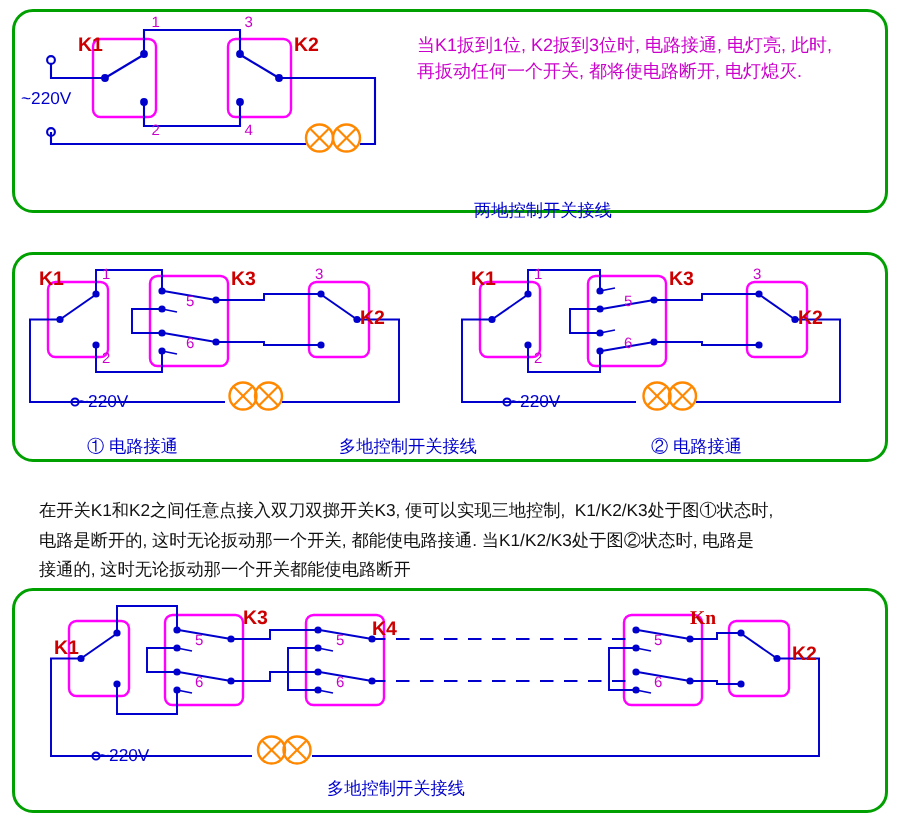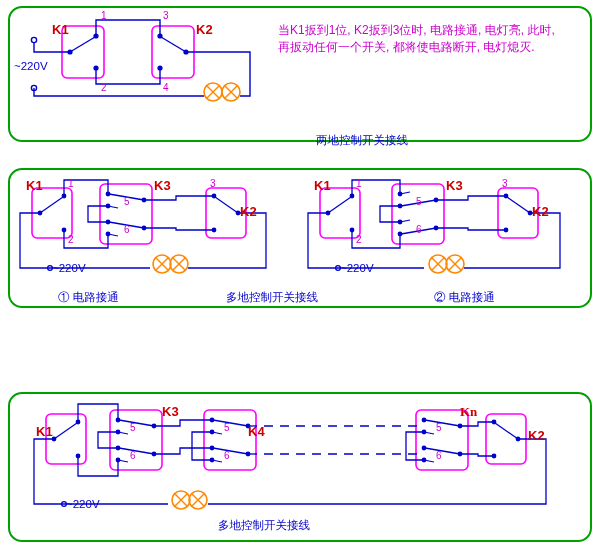--- a/index.html
+++ b/index.html
@@ -179,20 +179,23 @@
   <div class="num" style="left:356px;top:234px;">2</div>
   <div class="num" style="left:502px;top:178px;">3</div>
   <div class="num" style="left:416px;top:196px;">5</div>
   <div class="num" style="left:416px;top:224px;">6</div>
   <div class="cap" style="left:340px;top:262px;">~220V</div>
 
   <div class="cap" style="left:58px;top:290px;">① 电路接通</div>
   <div class="cap" style="left:226px;top:290px;">多地控制开关接线</div>
   <div class="cap" style="left:394px;top:290px;margin-left:40px;">② 电路接通</div>
 
+  <div class="blktxt" style="left:26px;top:332px;">在开关K1和K2之间任意点接入双刀双掷开关K3, 便可以实现三地控制,  K1/K2/K3处于图①状态时,
+电路是断开的, 这时无论扳动那一个开关, 都能使电路接通. 当K1/K2/K3处于图②状态时, 电路是
+接通的, 这时无论扳动那一个开关都能使电路断开</div>
 
   <div class="panel" id="panel3"></div>
 
   <svg width="600" height="550">
 
     <rect x="46" y="414" width="40" height="50" rx="5" fill="none" stroke="#ff00ff" stroke-width="1.6"></rect>
     <circle cx="78" cy="422" r="2.4" fill="#0000cc"></circle>
     <circle cx="78" cy="456" r="2.4" fill="#0000cc"></circle>
     <circle cx="54" cy="439" r="2.4" fill="#0000cc"></circle>
     <line x1="54" y1="439" x2="77" y2="423" stroke="#0000cc" stroke-width="1.3"></line>
@@ -259,21 +262,21 @@
     <circle cx="181" cy="500" r="9" fill="none" stroke="#ff8800" stroke-width="1.6"></circle>
     <line x1="175" y1="494" x2="187" y2="506" stroke="#ff8800" stroke-width="1.4"></line>
     <line x1="187" y1="494" x2="175" y2="506" stroke="#ff8800" stroke-width="1.4"></line>
     <circle cx="198" cy="500" r="9" fill="none" stroke="#ff8800" stroke-width="1.6"></circle>
     <line x1="192" y1="494" x2="204" y2="506" stroke="#ff8800" stroke-width="1.4"></line>
     <line x1="204" y1="494" x2="192" y2="506" stroke="#ff8800" stroke-width="1.4"></line>
   </svg>
 
   <div class="lbl" style="left:36px;top:424px;">K1</div>
   <div class="lbl" style="left:162px;top:404px;">K3</div>
-  <div class="lbl" style="left:248px;top:424px;text-align:right;">K4</div>
+  <div class="lbl" style="left:248px;top:411px;text-align:right;">K4</div>
   <div class="lbl" style="left:460px;top:404px;font-family:Liberation Serif, serif;">Kn</div>
   <div class="lbl" style="left:528px;top:428px;">K2</div>
   <div class="num" style="left:130px;top:422px;">5</div>
   <div class="num" style="left:130px;top:450px;">6</div>
   <div class="num" style="left:224px;top:422px;">5</div>
   <div class="num" style="left:224px;top:450px;">6</div>
   <div class="num" style="left:436px;top:422px;">5</div>
   <div class="num" style="left:436px;top:450px;">6</div>
   <div class="cap" style="left:66px;top:498px;">~220V</div>
   <div class="cap" style="left:218px;top:518px;font-family:Liberation Mono, monospace;">多地控制开关接线</div>

